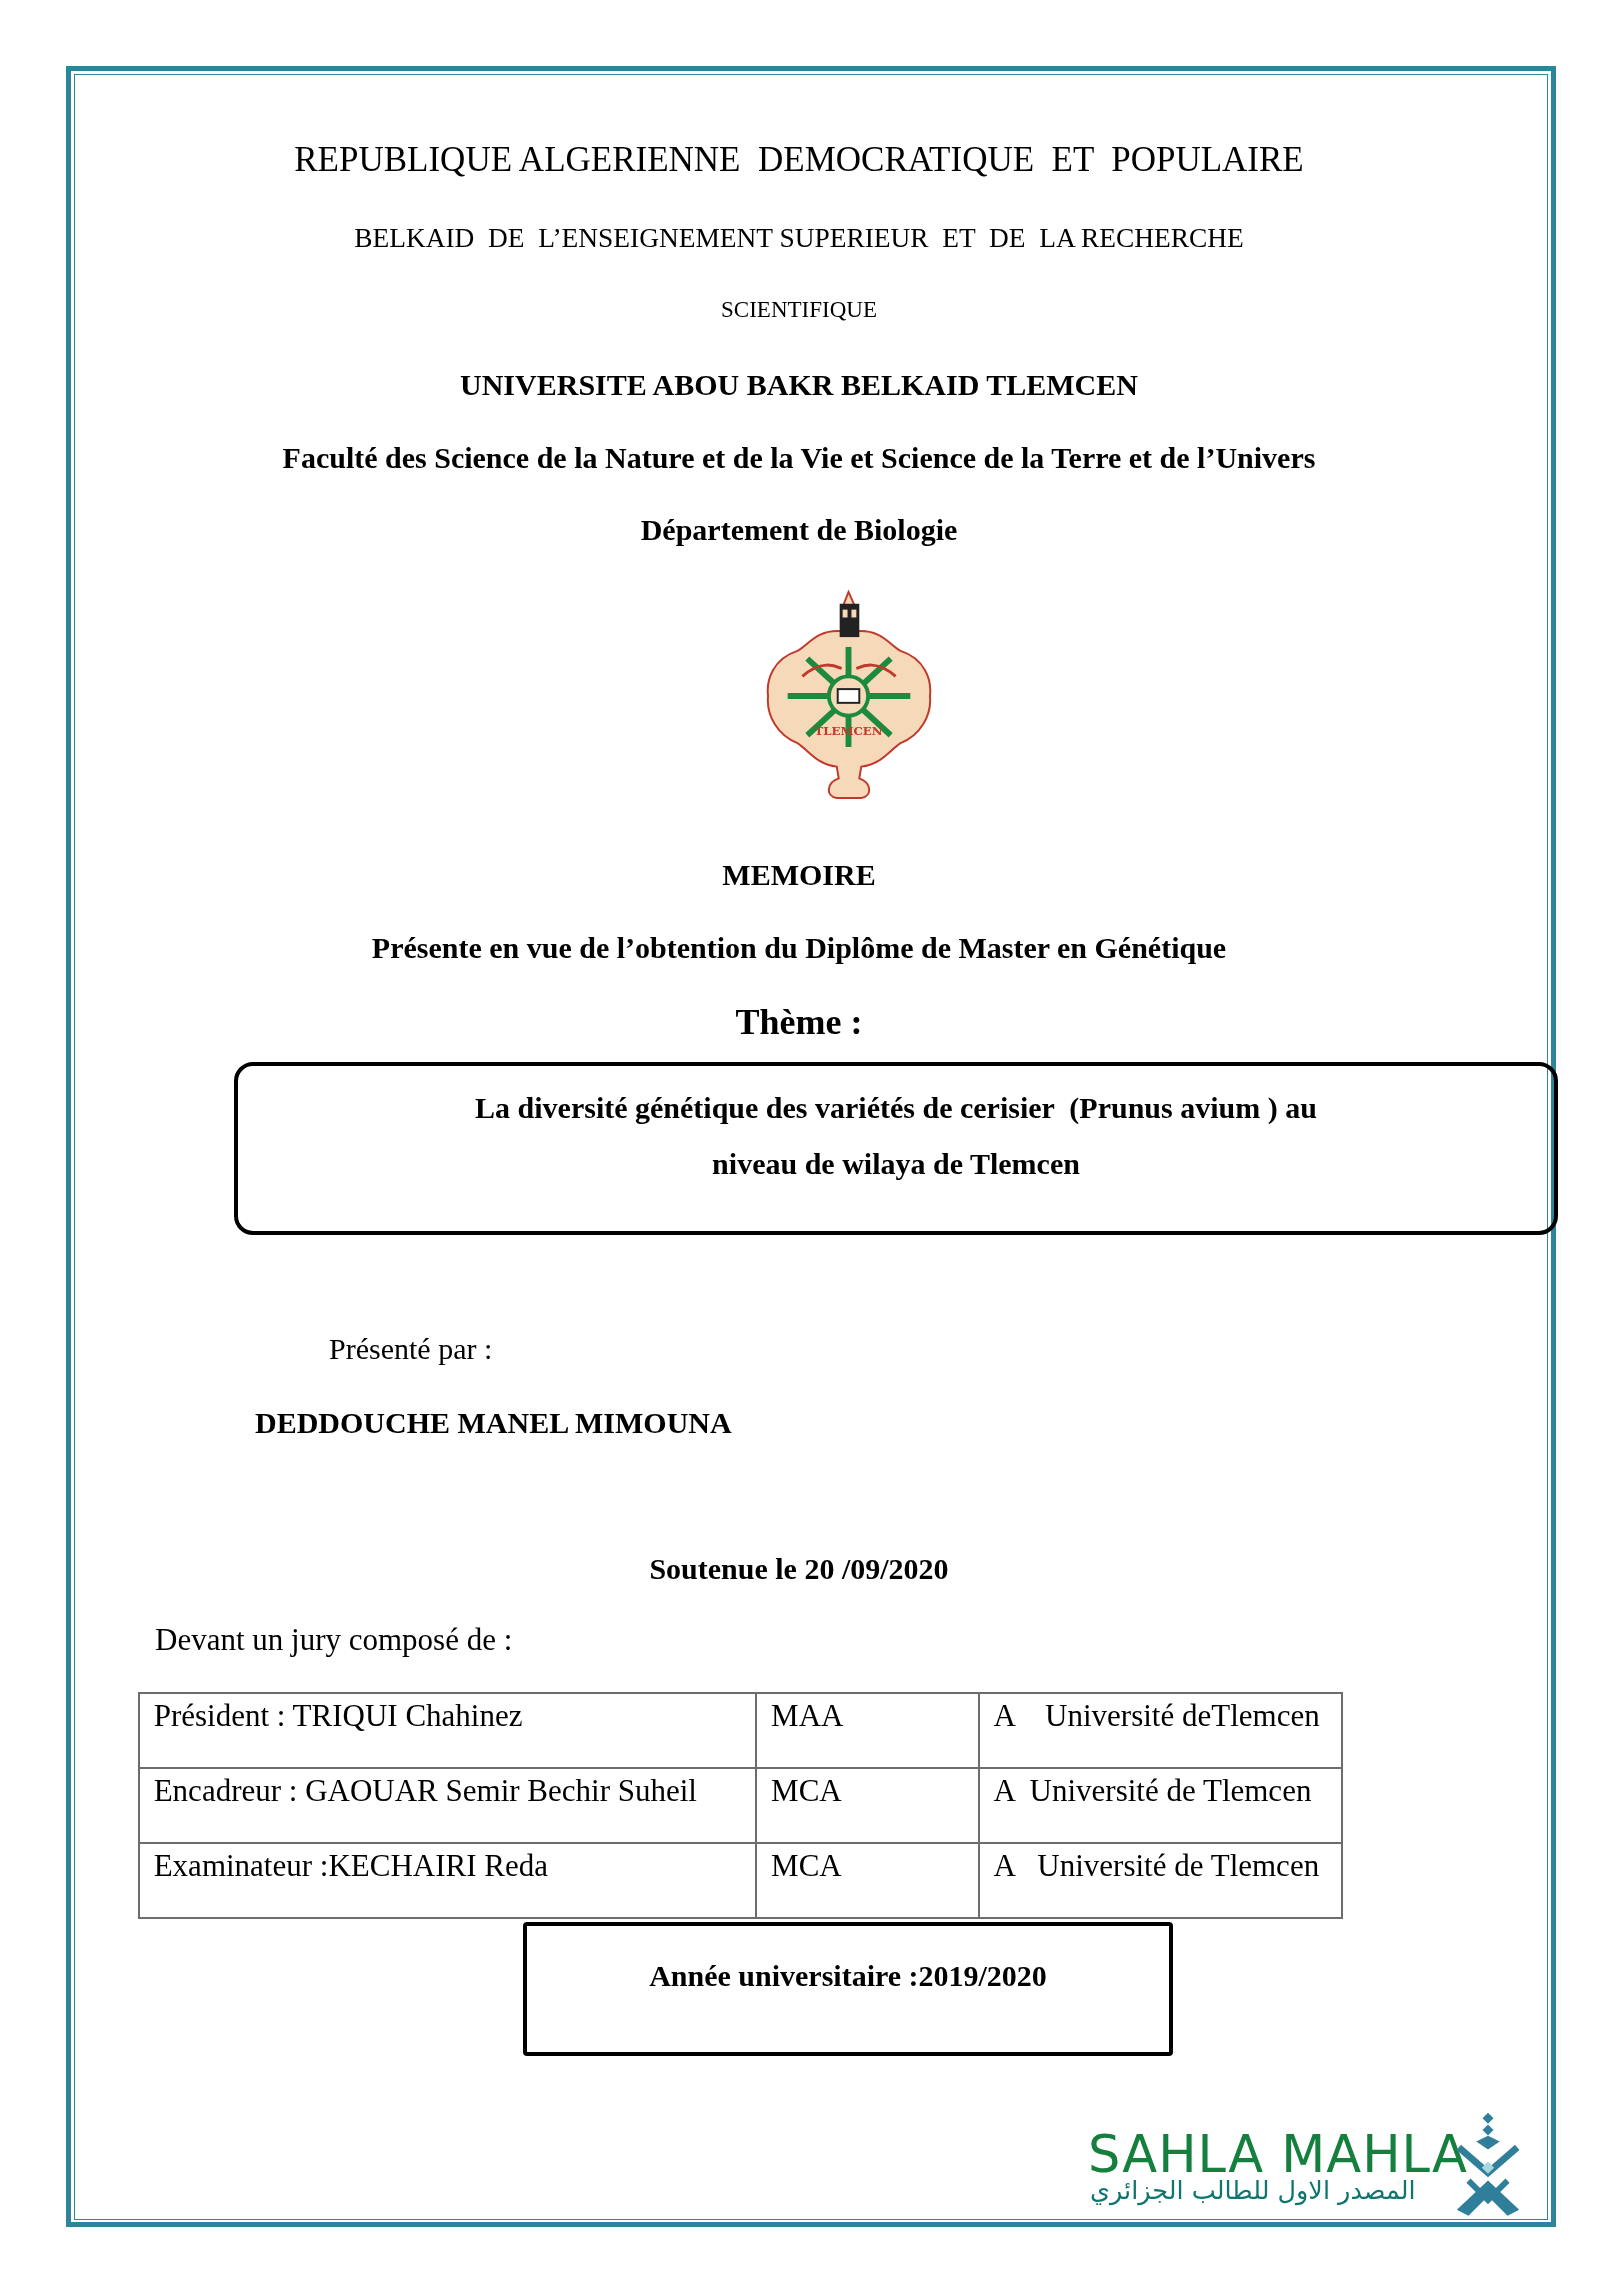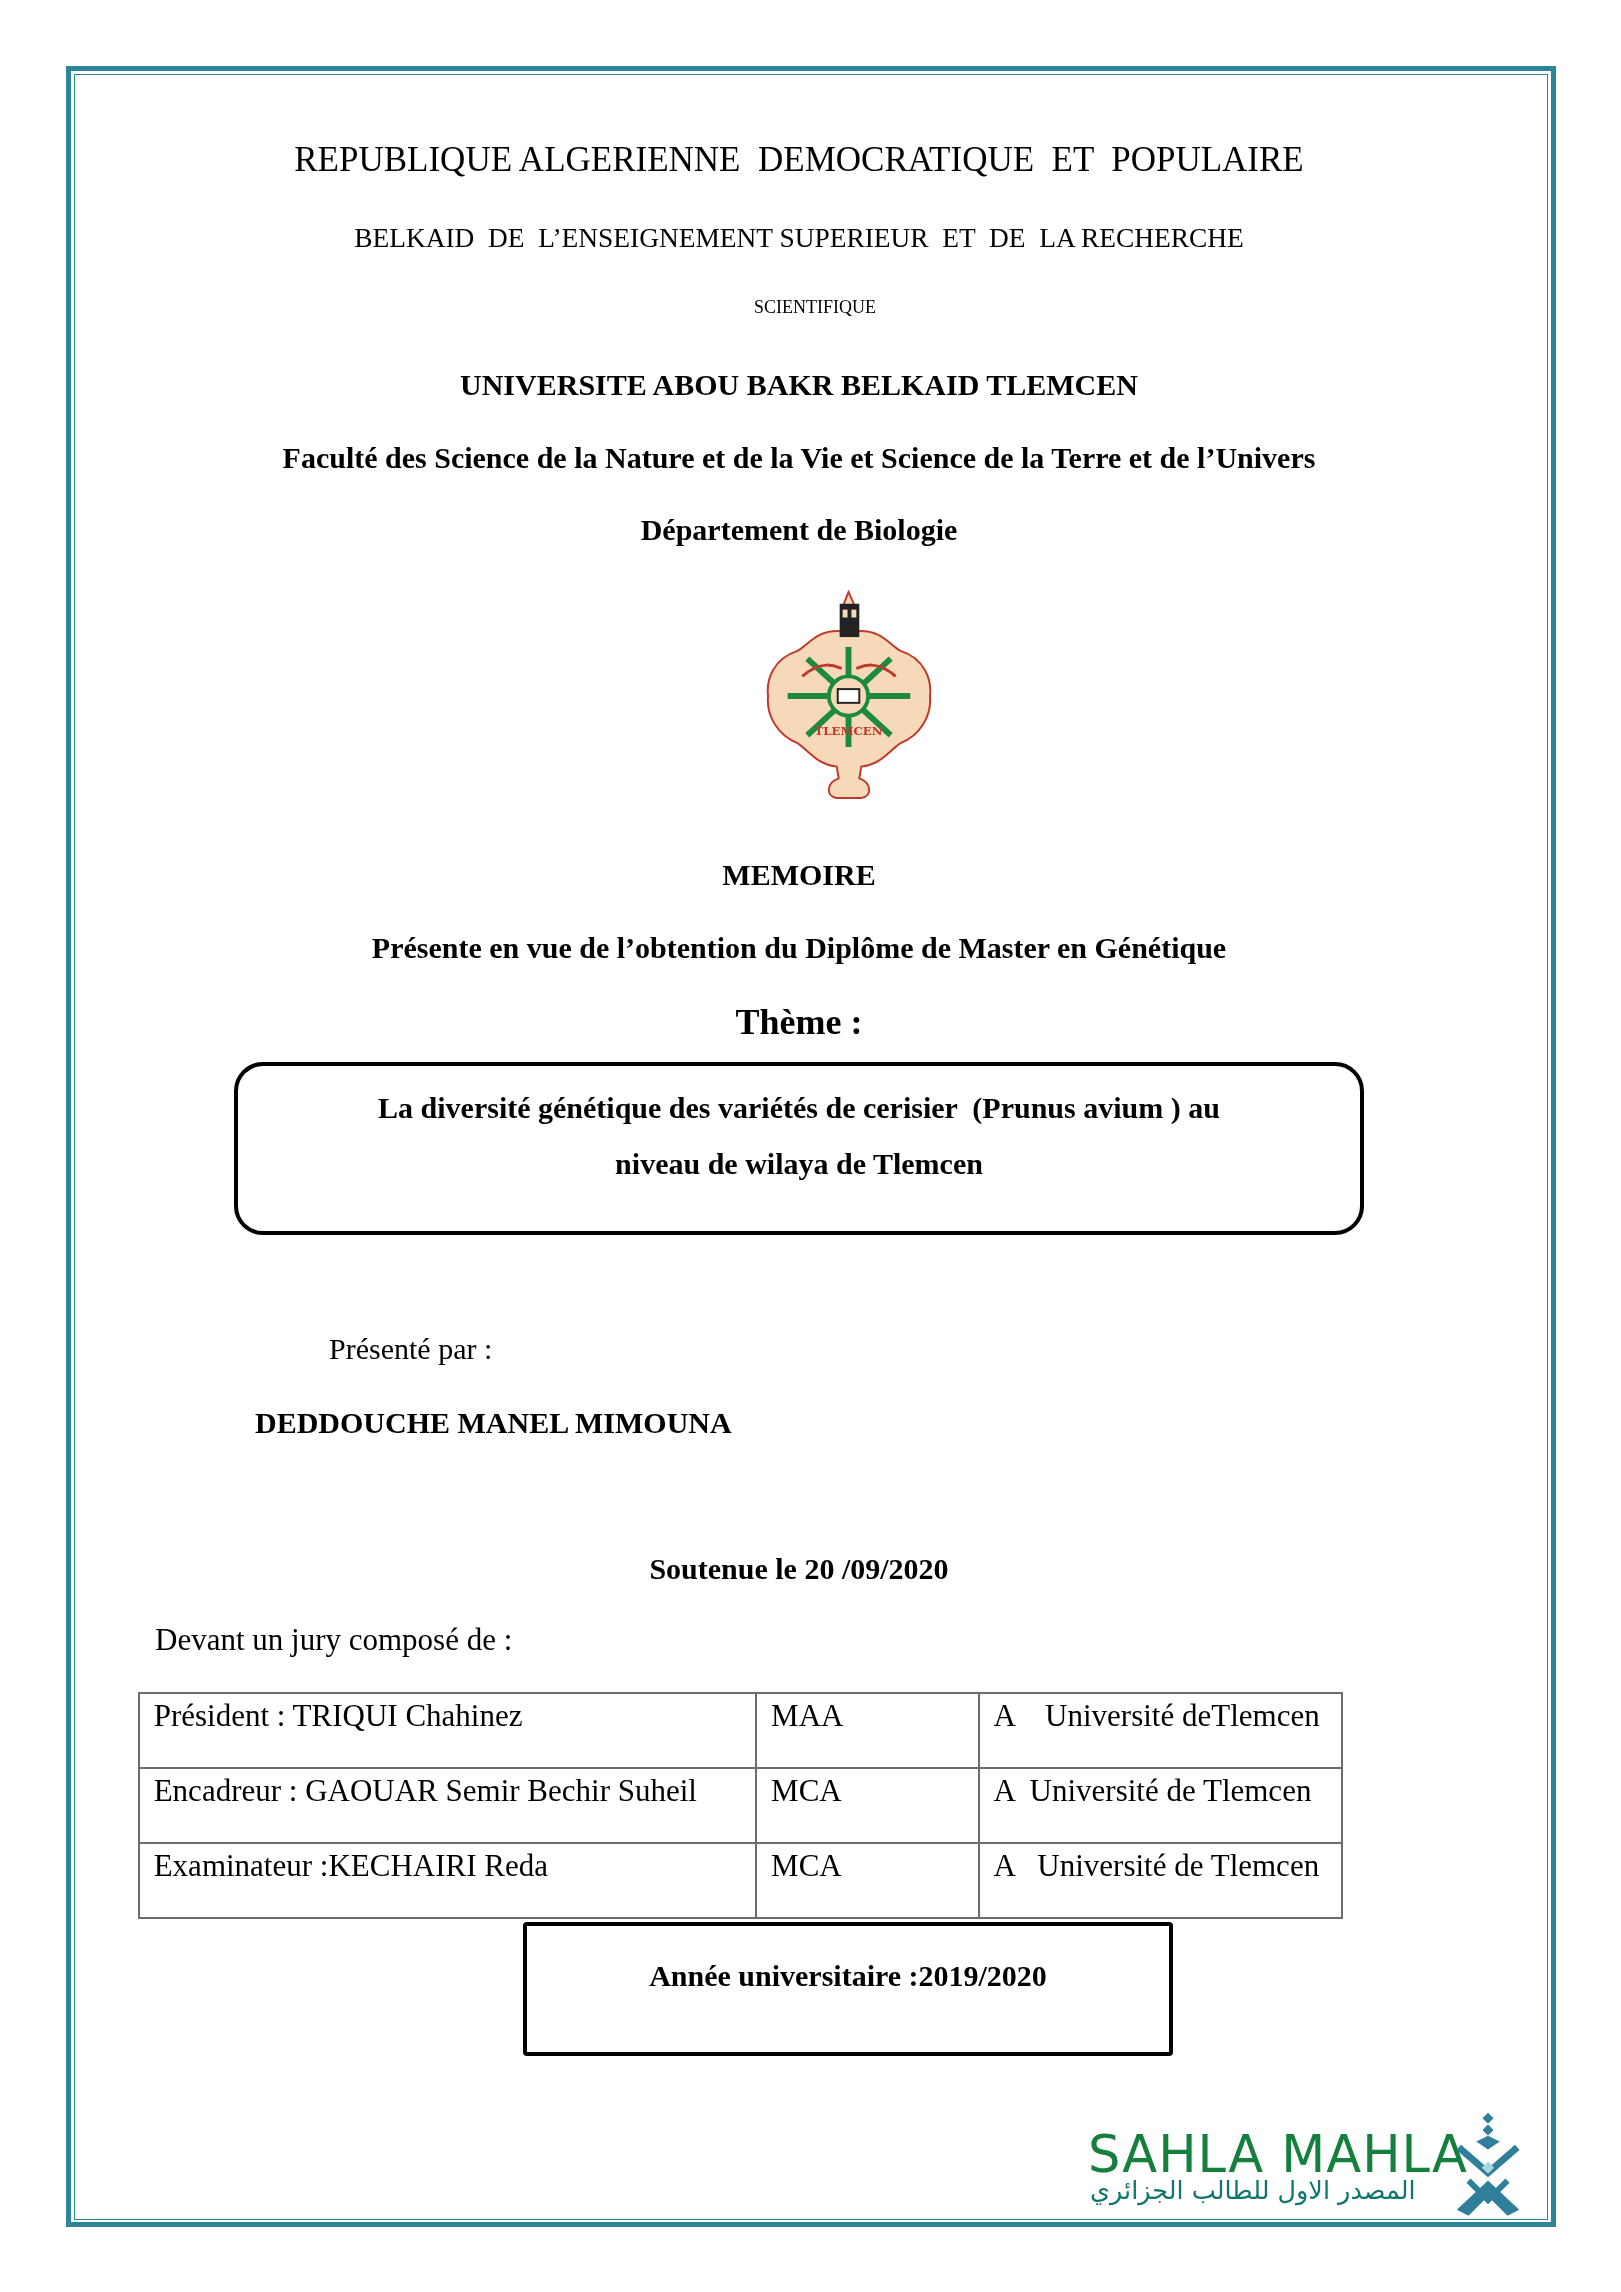--- a/index.html
+++ b/index.html
@@ -6,22 +6,22 @@
   body { width:1621px; height:2293px; position:relative; overflow:hidden;
          font-family:"Liberation Serif", "DejaVu Serif", serif; color:#000; }
   .frame-outer { position:absolute; left:66px; top:66px; width:1490px; height:2161px;
                  border:5.9px solid #2e8599; box-sizing:border-box; }
   .frame-inner { position:absolute; left:74px; top:74px; width:1474px; height:2146px;
                  border:1px solid #2e8599; box-sizing:border-box; }
   .line { position:absolute; left:0; width:1598px; text-align:center; white-space:pre; line-height:1; }
   .reg { font-weight:normal; }
   .bold { font-weight:bold; }
   .logo { position:absolute; left:763px; top:590px; width:172px; height:210px; }
-  .theme-box { position:absolute; left:234px; top:1062px; width:1130px; height:173px;
-               border:4.9px solid #000; border-radius:29px; box-sizing:border-box; }
+  .theme-box { position:absolute; left:234px; top:1062px; width:1324px; height:173px;
+               border:4.9px solid #000; border-radius:19px; box-sizing:border-box; }
   .theme-text { position:absolute; left:0; width:100%; text-align:center; font-weight:bold;
                 font-size:30px; line-height:1; white-space:pre; }
   .left-text { position:absolute; white-space:pre; line-height:1; }
   table.jury { position:absolute; left:138px; top:1692px; width:1205px; border-collapse:collapse;
                font-size:31px; }
   table.jury td { border:2px solid #6d6d6d; vertical-align:top; padding:3.9px 13.7px 0 13.7px; height:69px;
                   white-space:pre; line-height:1.15; }
   .year-box { position:absolute; left:523px; top:1922px; width:650px; height:134px;
               border:4.9px solid #000; border-radius:4px; box-sizing:border-box; }
   .year-text { position:absolute; left:0; width:100%; top:35px; text-align:center; font-weight:bold;
@@ -33,21 +33,21 @@
   .wm-icon { position:absolute; left:1449px; top:2112px; width:78px; height:106px; }
 </style>
 </head>
 <body>
 
 <div class="frame-outer"></div>
 <div class="frame-inner"></div>
 
 <div class="line reg" style="top:142px;font-size:35px;">REPUBLIQUE ALGERIENNE  DEMOCRATIQUE  ET  POPULAIRE</div>
 <div class="line reg" style="top:225px;font-size:27.4px;">BELKAID  DE  L’ENSEIGNEMENT SUPERIEUR  ET  DE  LA RECHERCHE</div>
-<div class="line reg" style="top:298px;font-size:18px;padding-left:16px;">SCIENTIFIQUE</div>
+<div class="line reg" style="top:298px;font-size:23px;">SCIENTIFIQUE</div>
 <div class="line bold" style="top:370px;font-size:30px;">UNIVERSITE ABOU BAKR BELKAID TLEMCEN</div>
 <div class="line bold" style="top:443px;font-size:30px;">Faculté des Science de la Nature et de la Vie et Science de la Terre et de l’Univers</div>
 <div class="line bold" style="top:515px;font-size:30px;">Département de Biologie</div>
 
 <svg class="logo" viewBox="0 0 175 214">
   <path d="M87 2 L95 20 L95 42 C120 40 128 55 140 62 C165 70 172 92 170 108 C172 128 160 148 140 156 C128 164 120 178 100 180 L98 192 C110 196 112 210 100 212 L75 212 C63 210 65 196 77 192 L75 180 C55 178 47 164 35 156 C15 148 3 128 5 108 C3 92 10 70 35 62 C47 55 55 40 80 42 L80 20 Z" fill="#f6d9b8" stroke="#c0392b" stroke-width="2"></path>
   <rect x="78" y="14" width="20" height="34" fill="#222"></rect>
   <rect x="81" y="20" width="5" height="8" fill="#f6d9b8"></rect>
   <rect x="90" y="20" width="5" height="8" fill="#f6d9b8"></rect>
   <g stroke="#1e8a3e" stroke-width="6" fill="none">

